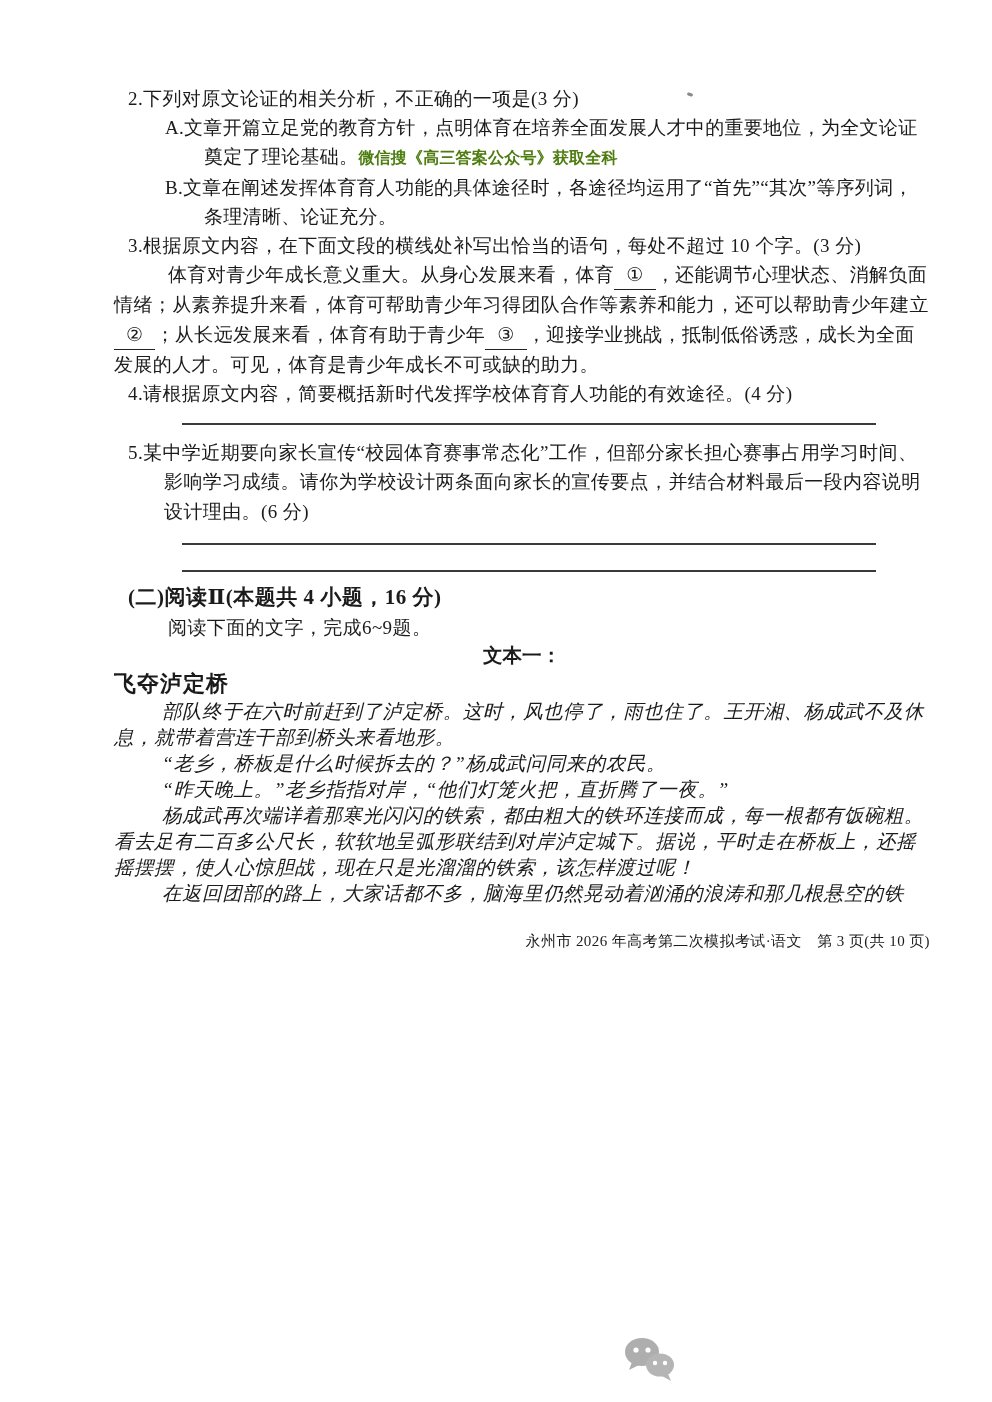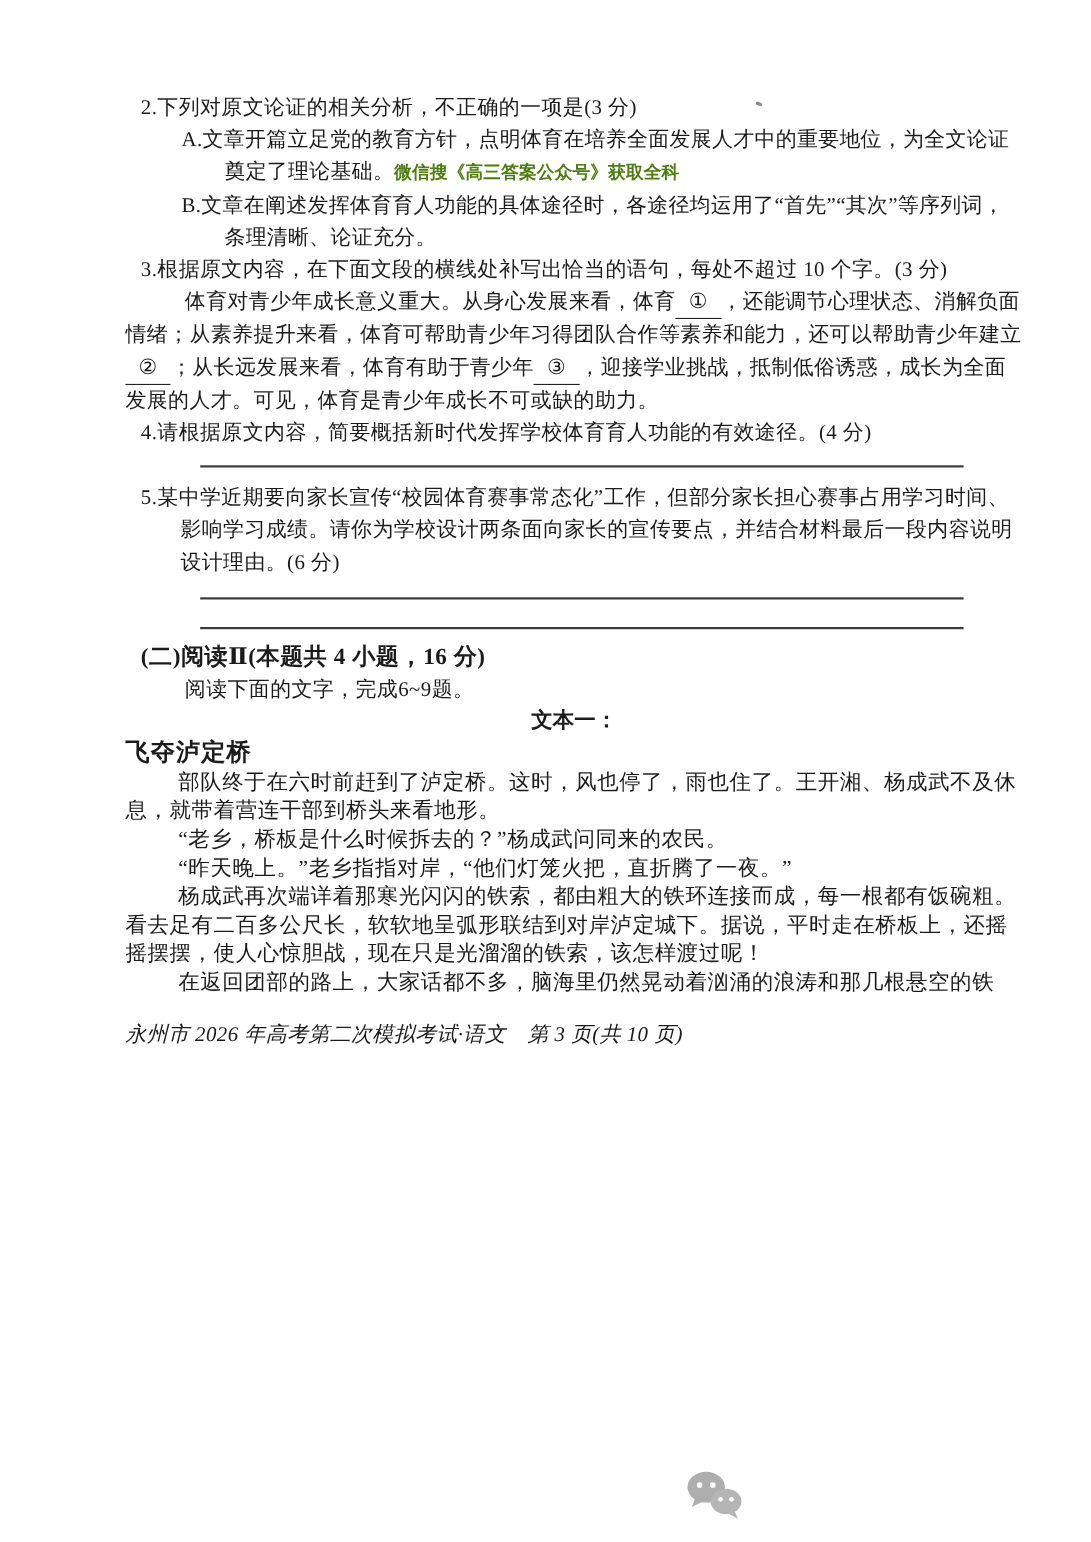--- a/index.html
+++ b/index.html
@@ -22,22 +22,22 @@
   .al-q5a{margin-top:17px;}
   .al-q5b{margin-top:25px;margin-bottom:9px;}
   
   .sec{font-size:21px;font-weight:bold;line-height:32px;letter-spacing:0.5px;padding-left:14px;}
   .intro{font-size:19px;line-height:29.2px;letter-spacing:0.4px;padding-left:54px;}
   .clabel{font-size:19.5px;font-weight:bold;line-height:28px;text-align:center;}
   .ctitle{font-size:22px;font-weight:bold;line-height:28px;text-align:left;letter-spacing:1px;}
   .cauthor{font-size:19.5px;font-weight:bold;line-height:28px;text-align:center;letter-spacing:1px;}
   .passage{margin-top:1px;}
   .passage p{margin:0;font-size:19.5px;line-height:26px;letter-spacing:0.55px;
-     text-indent:48px;}
-  .footer{font-size:19px;line-height:26px;text-align:left;margin-top:21px;letter-spacing:0.4px;font-style:italic;}
+     text-indent:48px;font-style:italic;}
+  .footer{font-size:15px;line-height:26px;text-align:right;margin-top:21px;letter-spacing:0.4px;}
   .speck{position:absolute;left:687px;top:93px;width:6px;height:3px;
      background:#8a8a8a;border-radius:2px;transform:rotate(20deg);}
   .wechat{position:absolute;left:620px;top:1336px;}
 </style>
 </head>
 <body>
 
 <div class="page">
   <div class="content">
 

